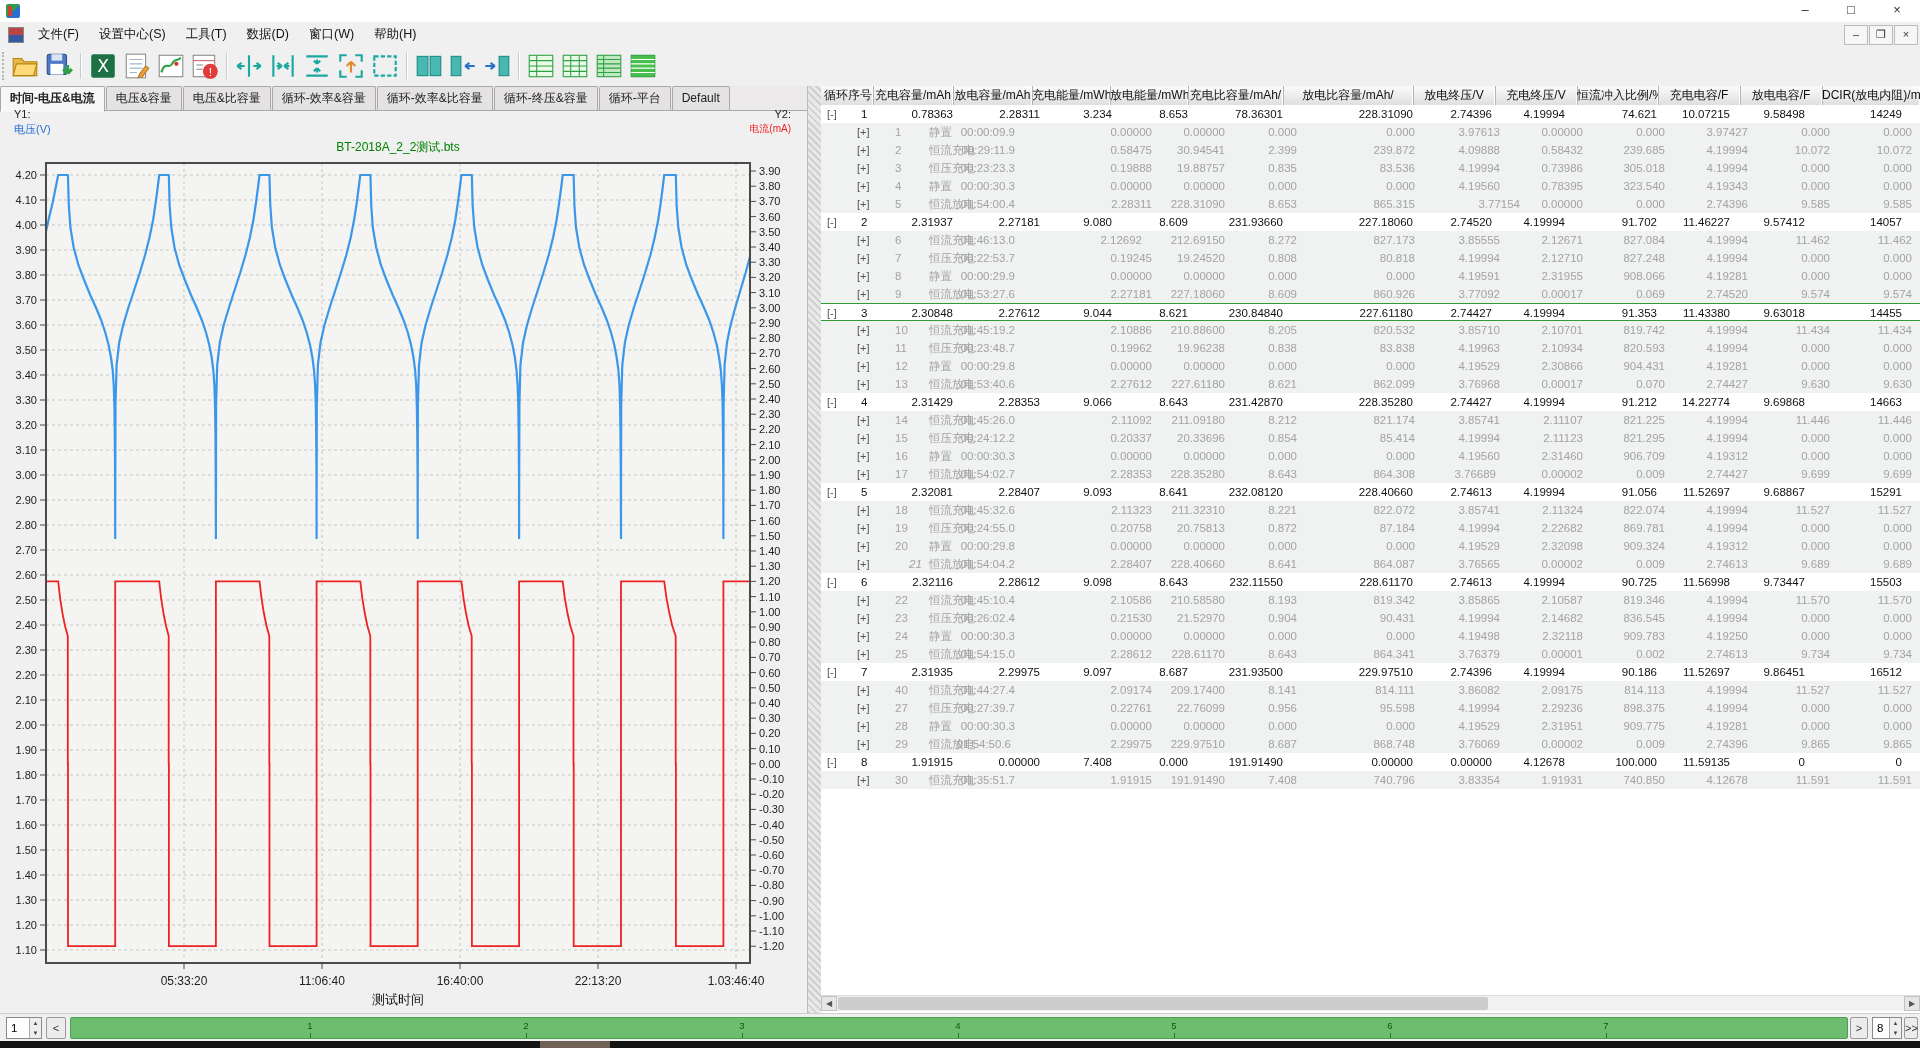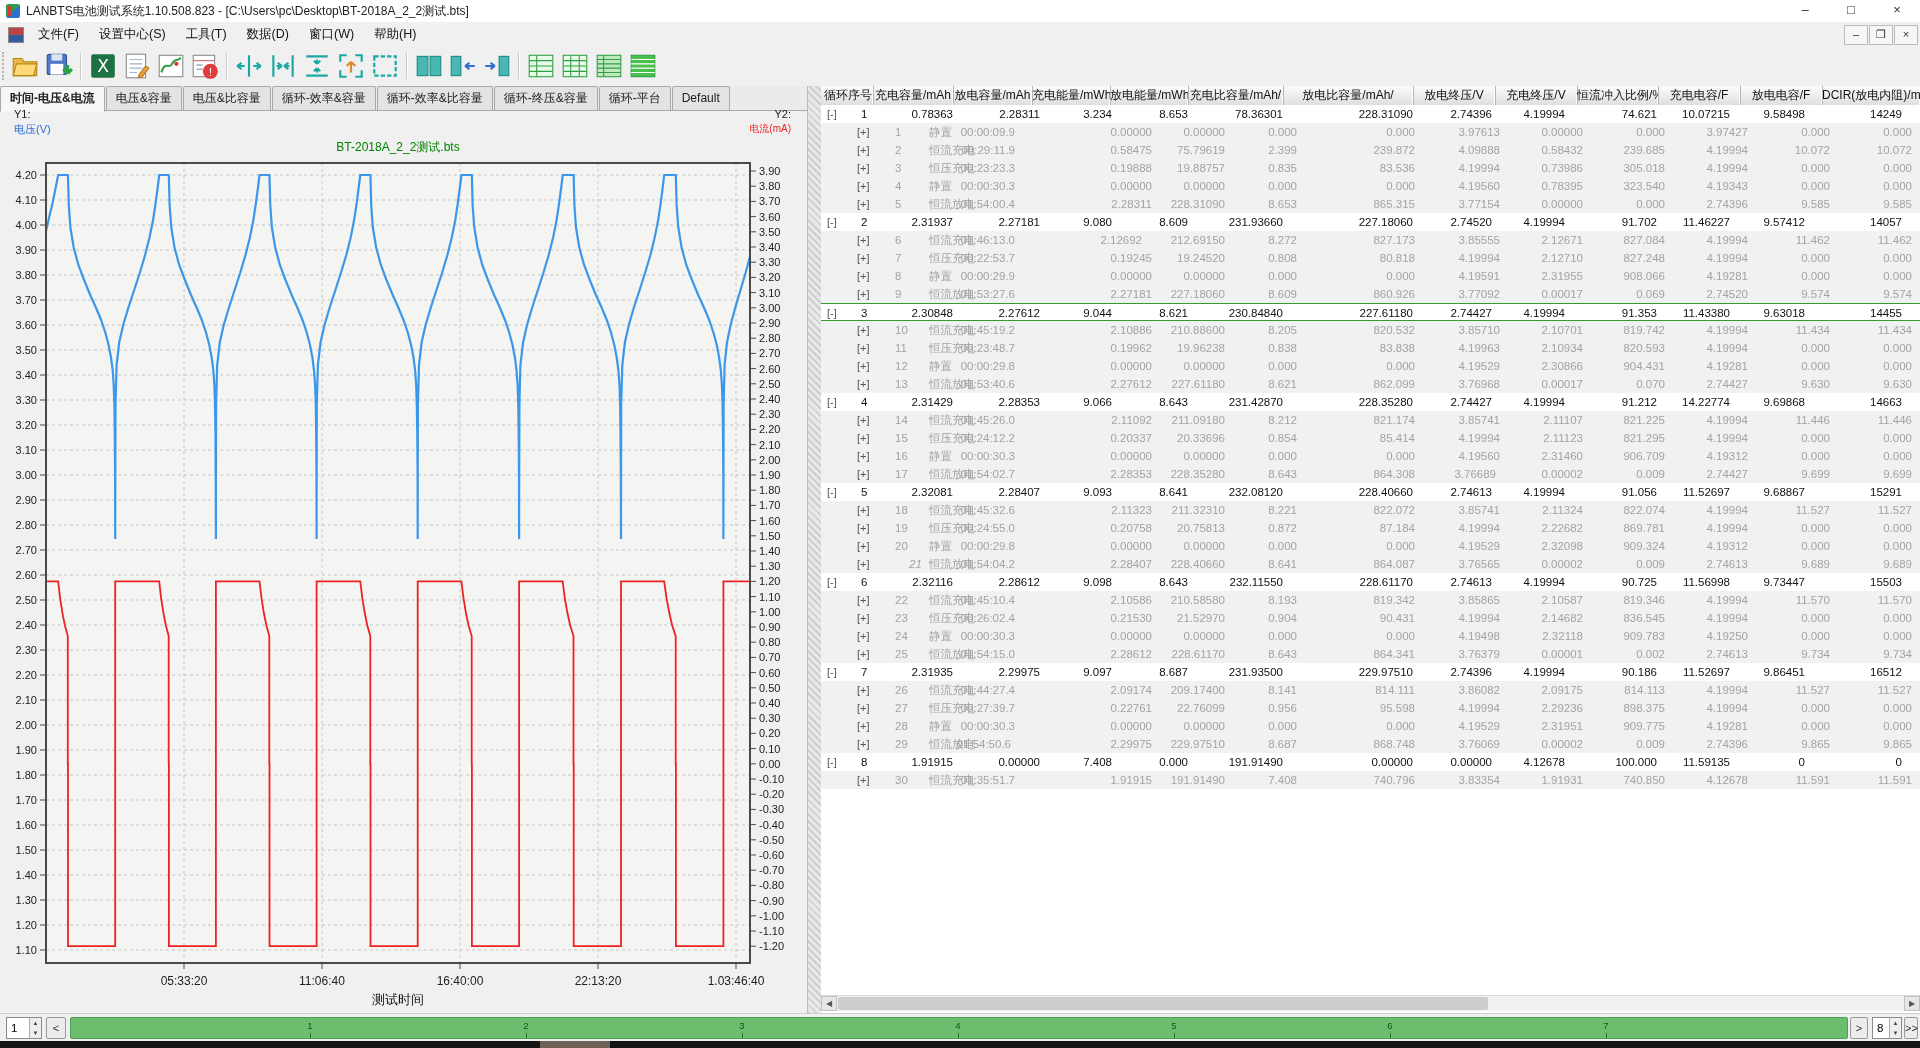--- a/index.html
+++ b/index.html
@@ -65,21 +65,20 @@
   #taskstrip{position:absolute;left:0;top:1041px;width:1920px;height:7px;background:#141414;}
   #taskseg{position:absolute;left:540px;top:0;width:70px;height:7px;background:#6e6156;}
 </style>
 </head>
 <body>
 
 <div id="app">
 
   <div id="titlebar">
     <span id="app-icon"></span>
-    <span id="win-title">LANBTS电池测试系统1.10.508.823 - [C:\Users\pc\Desktop\BT-2018A_2_2测试.bts]</span>
     <span class="winbtn" id="btn-min">–</span>
     <span class="winbtn" id="btn-max">□</span>
     <span class="winbtn" id="btn-close">×</span>
   </div>
 
   <div id="menubar">
     <span id="mdi-icon"></span>
     <span id="menu-items"><span class="menu-item">文件(F)</span><span class="menu-item">设置中心(S)</span><span class="menu-item">工具(T)</span><span class="menu-item">数据(D)</span><span class="menu-item">窗口(W)</span><span class="menu-item">帮助(H)</span></span>
     <span class="mdibtn" style="right:52px">–</span>
     <span class="mdibtn" style="right:27px">❐</span>
@@ -458,21 +457,21 @@
           <span class="cell num" style="width: 95px; left: 832px;">3.97427</span>
           <span class="cell num" style="width: 95px; left: 914px;">0.000</span>
           <span class="cell num" style="width: 95px; left: 996px;">0.000</span>
         </div>
         <div class="r stp" style="top: 55px;">
           <span class="cell expander" style="left: 36px;">[+]</span>
           <span class="cell " style="left: 74px;">2</span>
           <span class="cell " style="left: 108px;">恒流充电</span>
           <span class="cell num" style="width: 90px; left: 104px;">00:29:11.9</span>
           <span class="cell num" style="width: 95px; left: 236px;">0.58475</span>
-          <span class="cell num" style="width: 95px; left: 309px;">75.79619</span>
+          <span class="cell num" style="width: 95px; left: 309px;">30.94541</span>
           <span class="cell num" style="width: 95px; left: 381px;">2.399</span>
           <span class="cell num" style="width: 95px; left: 499px;">239.872</span>
           <span class="cell num" style="width: 95px; left: 584px;">4.09888</span>
           <span class="cell num" style="width: 95px; left: 667px;">0.58432</span>
           <span class="cell num" style="width: 95px; left: 749px; text-align: right;">239.685</span>
           <span class="cell num" style="width: 95px; left: 832px;">4.19994</span>
           <span class="cell num" style="width: 95px; left: 914px;">10.072</span>
           <span class="cell num" style="width: 95px; left: 996px;">10.072</span>
         </div>
         <div class="r stp" style="top: 73px;">
@@ -509,21 +508,21 @@
         </div>
         <div class="r stp" style="top: 109px;">
           <span class="cell expander" style="left: 36px;">[+]</span>
           <span class="cell " style="left: 74px;">5</span>
           <span class="cell " style="left: 108px;">恒流放电</span>
           <span class="cell num" style="width: 90px; left: 104px;">01:54:00.4</span>
           <span class="cell num" style="width: 95px; left: 236px;">2.28311</span>
           <span class="cell num" style="width: 95px; left: 309px;">228.31090</span>
           <span class="cell num" style="width: 95px; left: 381px;">8.653</span>
           <span class="cell num" style="width: 95px; left: 499px;">865.315</span>
-          <span class="cell num" style="width: 95px; left: 584px;">3.77154</span>
+          <span class="cell num" style="width: 95px; left: 604px;">3.77154</span>
           <span class="cell num" style="width: 95px; left: 667px;">0.00000</span>
           <span class="cell num" style="width: 95px; left: 749px;">0.000</span>
           <span class="cell num" style="width: 95px; left: 832px;">2.74396</span>
           <span class="cell num" style="width: 95px; left: 914px;">9.585</span>
           <span class="cell num" style="width: 95px; left: 996px;">9.585</span>
         </div>
         <div class="r cyc" style="top: 127px;">
           <span class="cell expander" style="left: 6px;">[-]</span>
           <span class="cell " style="left: 40px;">2</span>
           <span class="cell num" style="width: 100px; left: 32px;">2.31937</span>
@@ -934,21 +933,21 @@
           <span class="cell num" style="width: 100px; left: 492px;">229.97510</span>
           <span class="cell num" style="width: 100px; left: 571px;">2.74396</span>
           <span class="cell num" style="width: 100px; left: 644px;">4.19994</span>
           <span class="cell num" style="width: 100px; left: 736px;">90.186</span>
           <span class="cell num" style="width: 100px; left: 809px;">11.52697</span>
           <span class="cell num" style="width: 100px; left: 884px;">9.86451</span>
           <span class="cell num" style="width: 100px; left: 981px;">16512</span>
         </div>
         <div class="r stp" style="top: 595px;">
           <span class="cell expander" style="left: 36px;">[+]</span>
-          <span class="cell " style="left: 74px;">26</span>
+          <span class="cell " style="left: 74px;">40</span>
           <span class="cell " style="left: 108px;">恒流充电</span>
           <span class="cell num" style="width: 90px; left: 104px;">01:44:27.4</span>
           <span class="cell num" style="width: 95px; left: 236px;">2.09174</span>
           <span class="cell num" style="width: 95px; left: 309px;">209.17400</span>
           <span class="cell num" style="width: 95px; left: 381px;">8.141</span>
           <span class="cell num" style="width: 95px; left: 499px;">814.111</span>
           <span class="cell num" style="width: 95px; left: 584px;">3.86082</span>
           <span class="cell num" style="width: 95px; left: 667px;">2.09175</span>
           <span class="cell num" style="width: 95px; left: 749px;">814.113</span>
           <span class="cell num" style="width: 95px; left: 832px;">4.19994</span>

